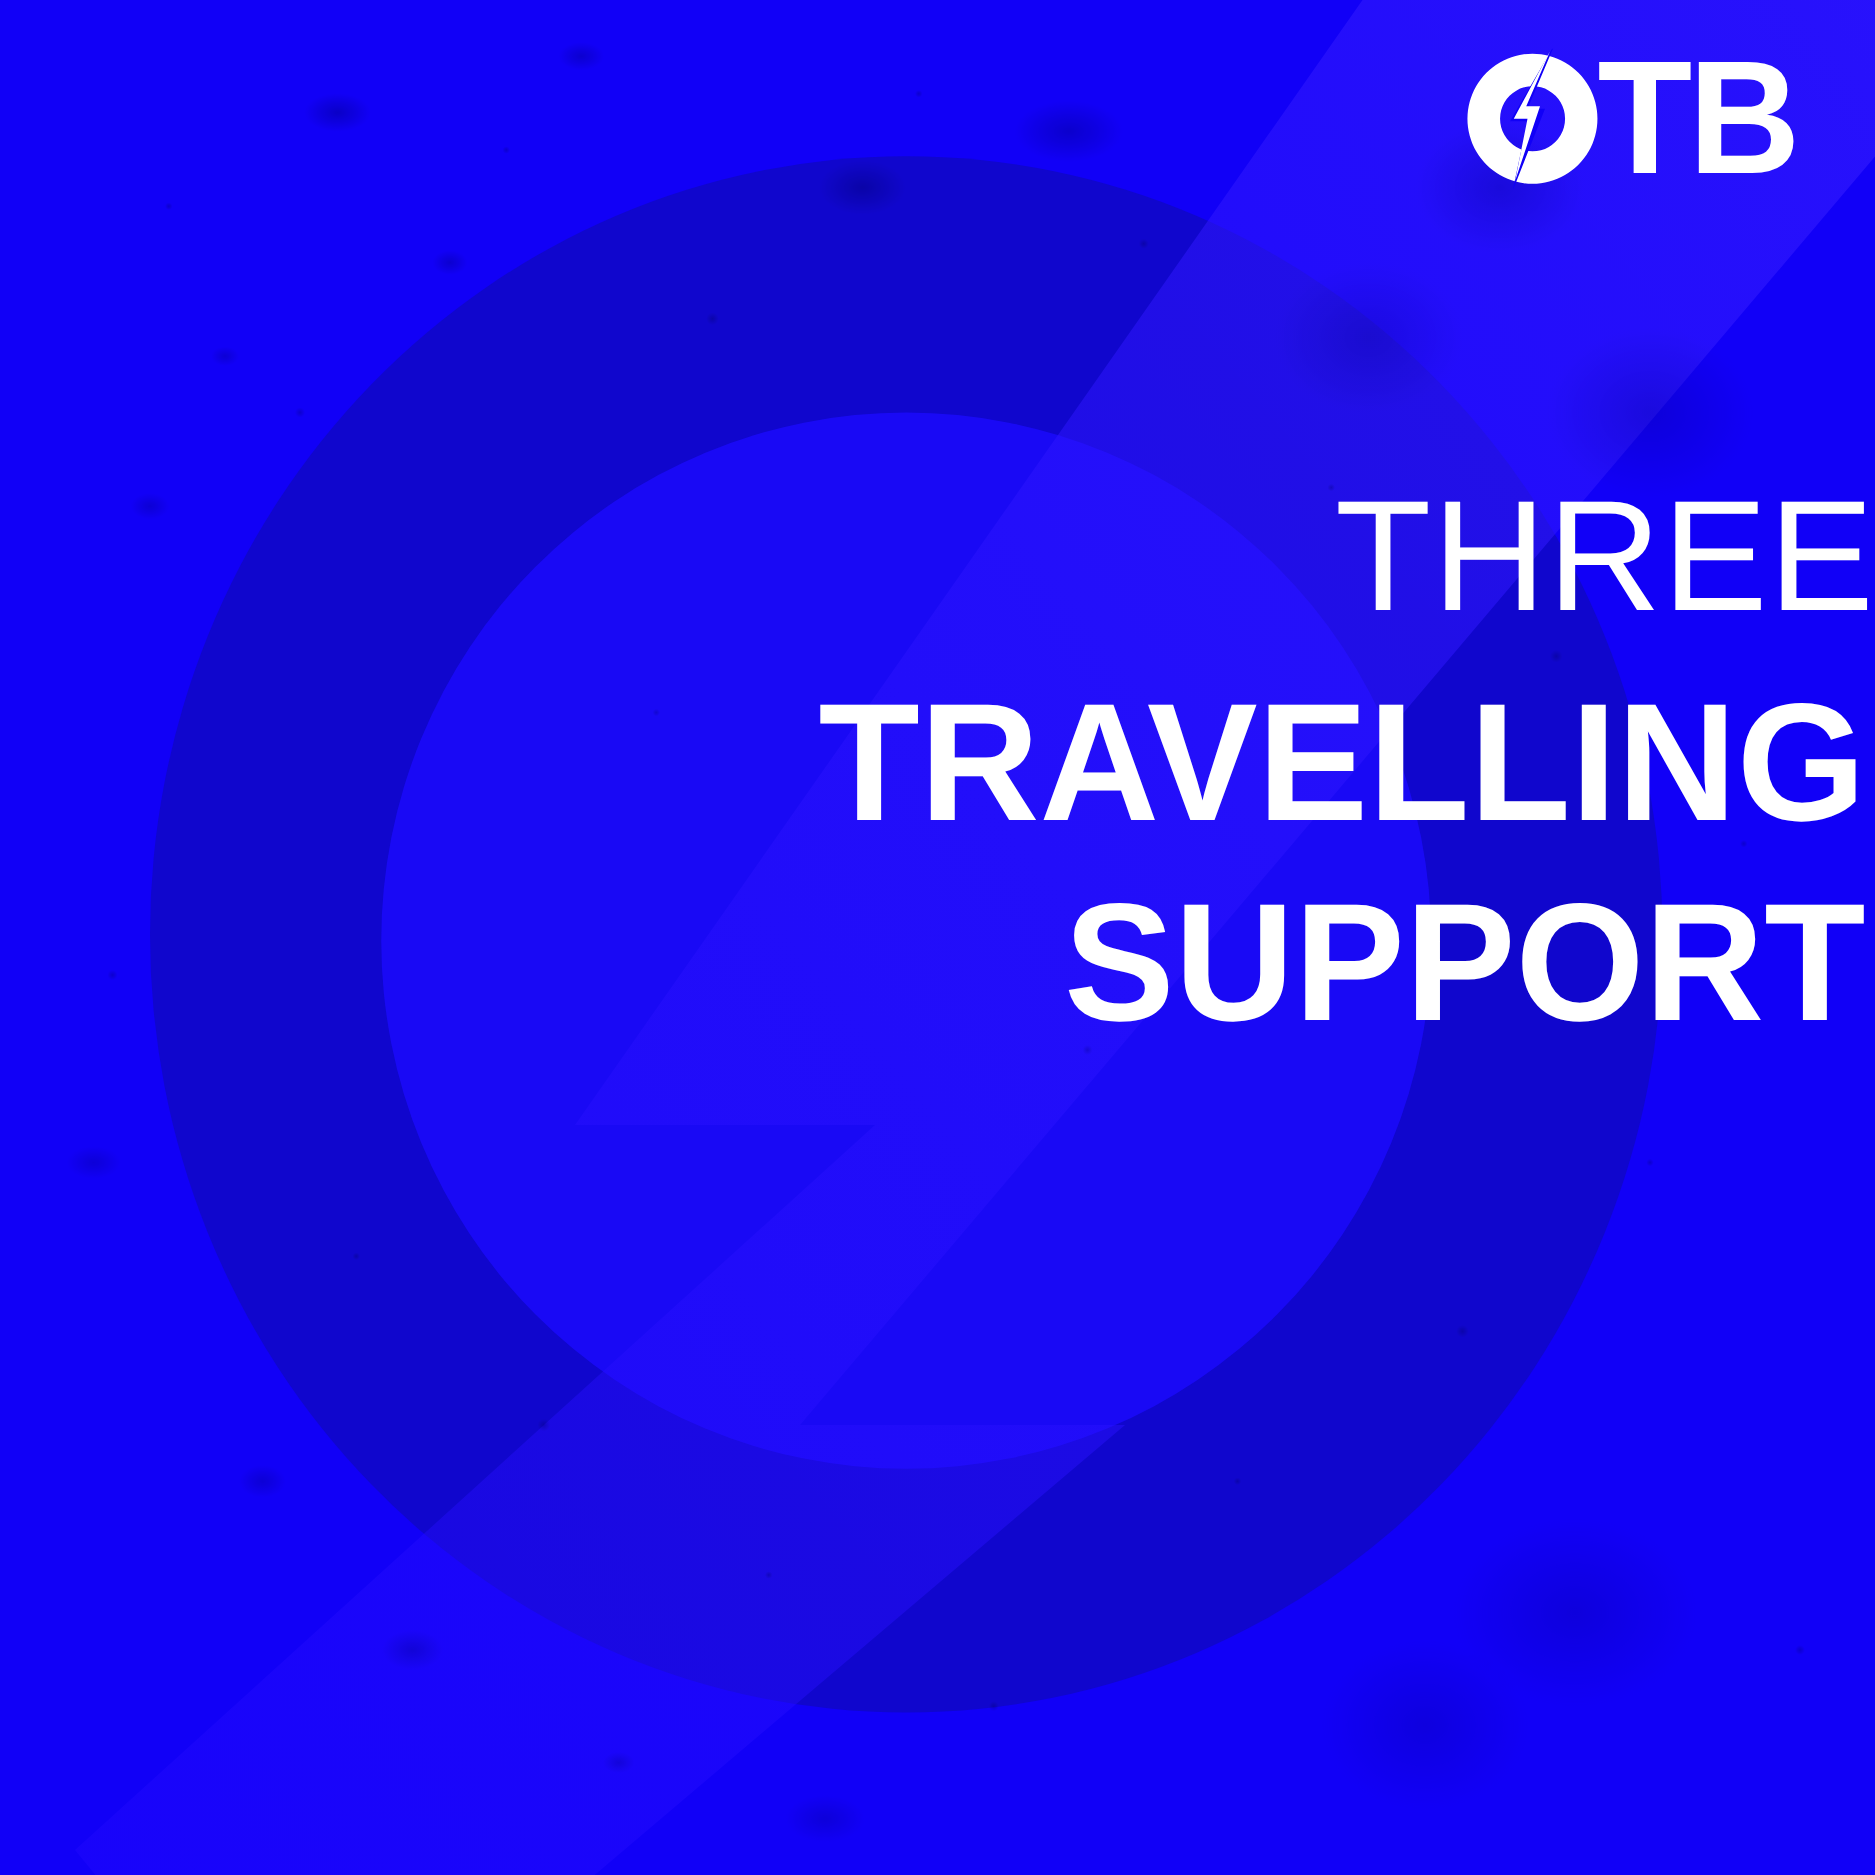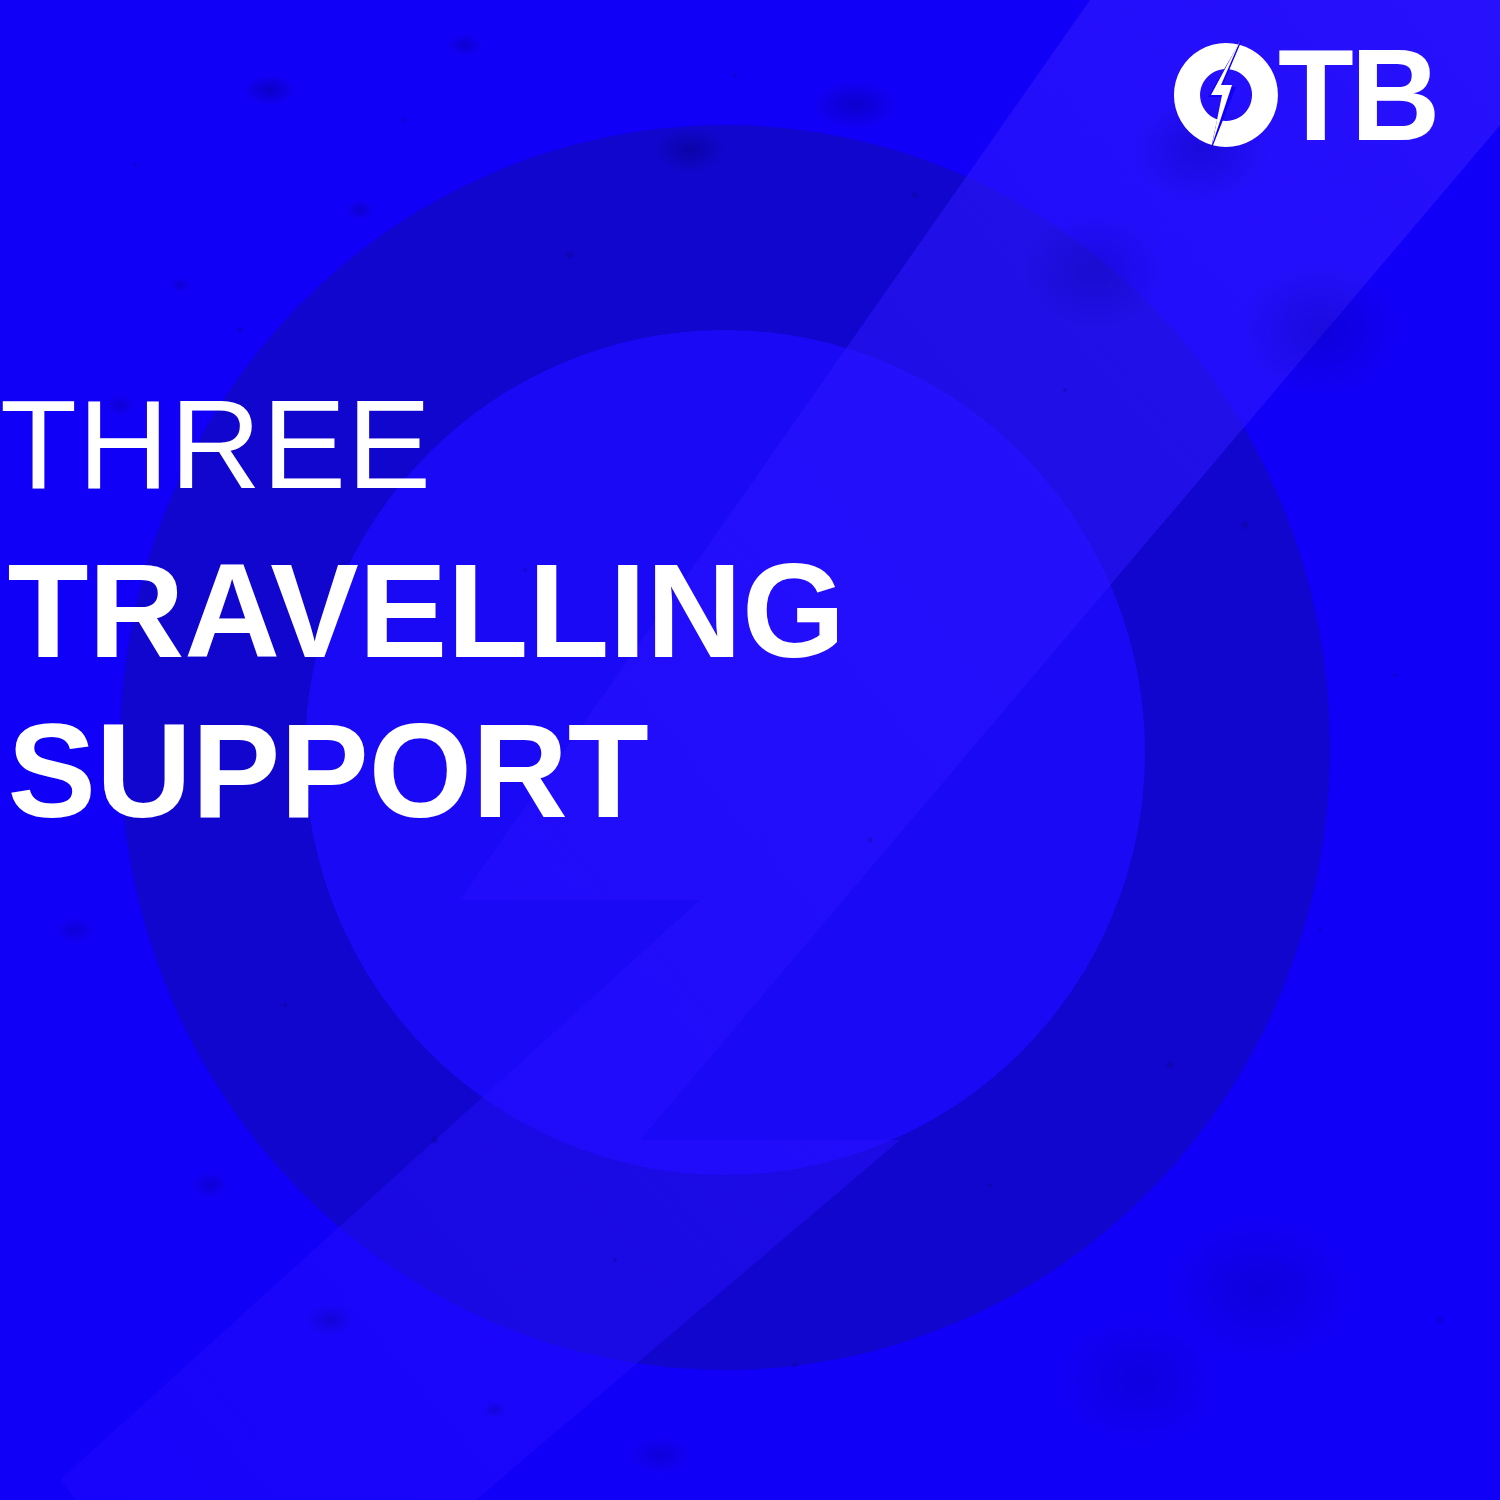--- a/index.html
+++ b/index.html
@@ -129,21 +129,21 @@
     margin-left: -4px;
     transform: scaleY(1.04);
   }
 
   
   .title {
     position: absolute;
     left: 0;
     right: 0;
     top: 382px;
-    text-align: left;
+    text-align: right;
     color: #ffffff;
     user-select: none;
   }
   .tline {
     display: block;
     line-height: 1;
     white-space: nowrap;
   }
   .tline.light {
     font-size: 126px;

